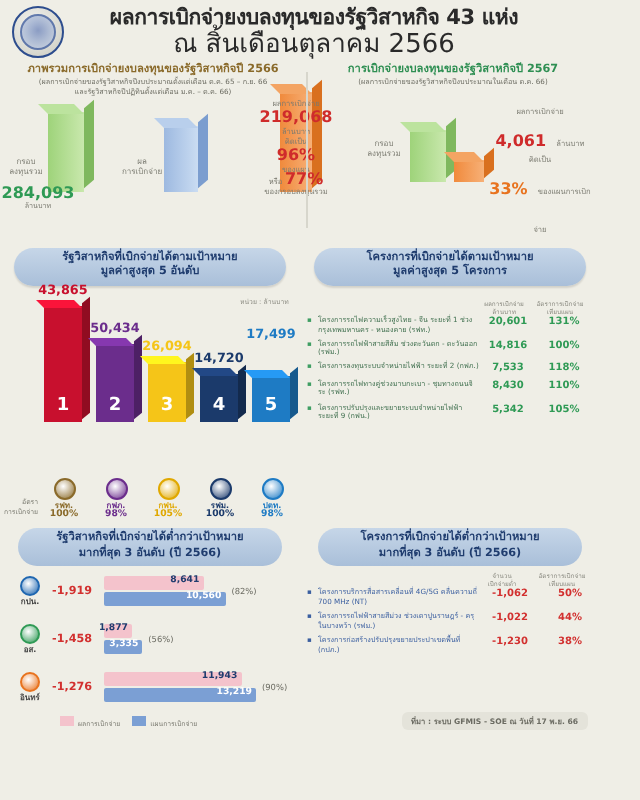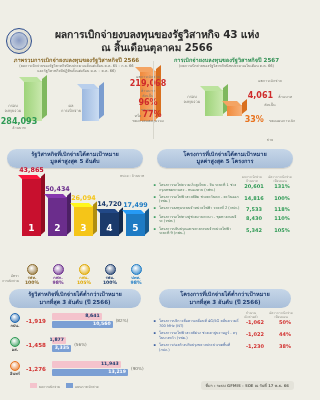--- a/index.html
+++ b/index.html
@@ -6,35 +6,35 @@
   body {
     width: 300px; height: 400px;
     font-family: "DejaVu Sans", "Liberation Sans", sans-serif;
     background: #efeee6;
     overflow: hidden;
     position: relative;
   }
   .page { width:300px; height:400px; position:relative; background:#efeee6; }
 
   
-  .header { display:flex; align-items:center; padding:4px 6px 2px 6px; height:30px;margin-top:25px; }
+  .header { display:flex; align-items:center; padding:4px 6px 2px 6px; height:30px; }
   .seal {
     width:26px; height:26px; border-radius:50%;
     background: radial-gradient(circle at 40% 35%, #f2f2ef 0%, #dcdcd4 60%, #c8c8bd 100%);
     border:1.4px solid #2d4d8e; flex:0 0 26px; position:relative;
   }
   .seal::after{
     content:""; position:absolute; inset:3px; border-radius:50%;
     border:1px solid #35559b;
     background: radial-gradient(circle at 50% 45%, #6b82b8 0%, #9badd0 45%, #cdd7e8 100%);
     opacity:.75;
   }
   .title-wrap { flex:1; text-align:center; padding-right:12px; }
   .title1 { font-size:10.5px; font-weight:bold; color:#2a2a2a; line-height:13px; letter-spacing:-.2px;}
-  .title2 { font-size:10px; font-weight:bold; color:#2a2a2a; line-height:13px;}
+  .title2 { font-size:13px; font-weight:normal; color:#2a2a2a; line-height:13px;}
 
   
   .top { display:flex; height:90px; }
   .tpanel { position:relative; }
   .tleft { width:153px; }
   .tright { width:147px; }
   .divider-v { position:absolute; left:0; top:6px; bottom:6px; width:1px; background:#d7d6cc; }
 
   .ptitle { text-align:center; font-size:5.6px; font-weight:bold; color:#8a6a2a; padding-top:2px; line-height:7px;}
   .ptitle.green { color:#2f8f53; }
@@ -299,21 +299,21 @@
       <div class="ct" style="background:#1b3a6b;filter:brightness(1.25)"></div>
       <div class="rank">4</div>
           </div>
           <div class="colnum" style="left: 94px; bottom: 50px; width: 31px; color: rgb(27, 58, 107);">14,720</div>
           <div class="col" style="left: 126px; width: 19px; height: 23px;">
             <div class="cf" style="background:linear-gradient(to right,#1e7bc4,#1e7bc4)"></div>
       <div class="cs" style="background:#1e7bc4;filter:brightness(.72)"></div>
       <div class="ct" style="background:#1e7bc4;filter:brightness(1.25)"></div>
       <div class="rank">5</div>
           </div>
-          <div class="colnum" style="left: 120px; bottom: 49px; width: 31px; color: rgb(30, 123, 196);">17,499</div>
+          <div class="colnum" style="left: 120px; bottom: 62px; width: 31px; color: rgb(30, 123, 196);">17,499</div>
         </div>
       <div class="sidecap">
         <div>อัตรา</div>
         <div>การเบิกจ่าย</div>
       </div>
       <div class="logos" id="logos">
           <div class="logo-item" style="left: 19px;">
             <div class="logo-ic" style="background:radial-gradient(circle at 40% 35%,#fff,#8a6a2a);border:1px solid #8a6a2a"></div>
       <div class="logo-name" style="color:#8a6a2a">รฟท.</div>
       <div class="logo-pct" style="color:#8a6a2a">100%</div>

